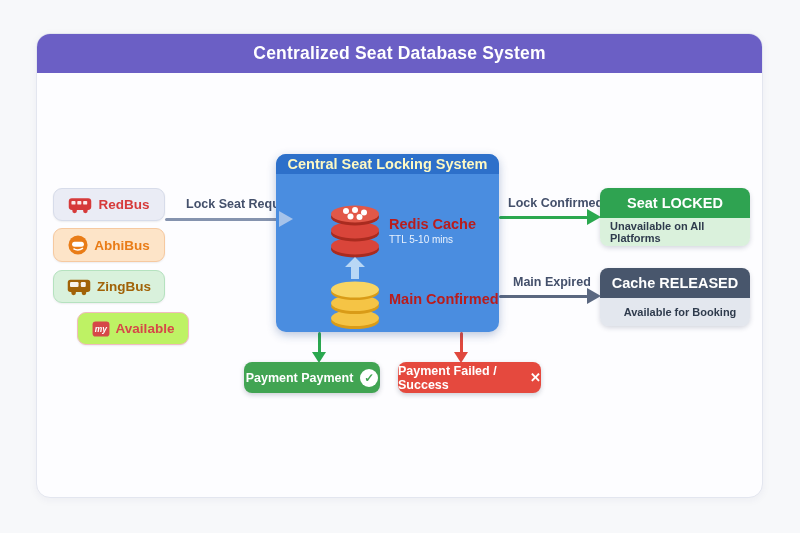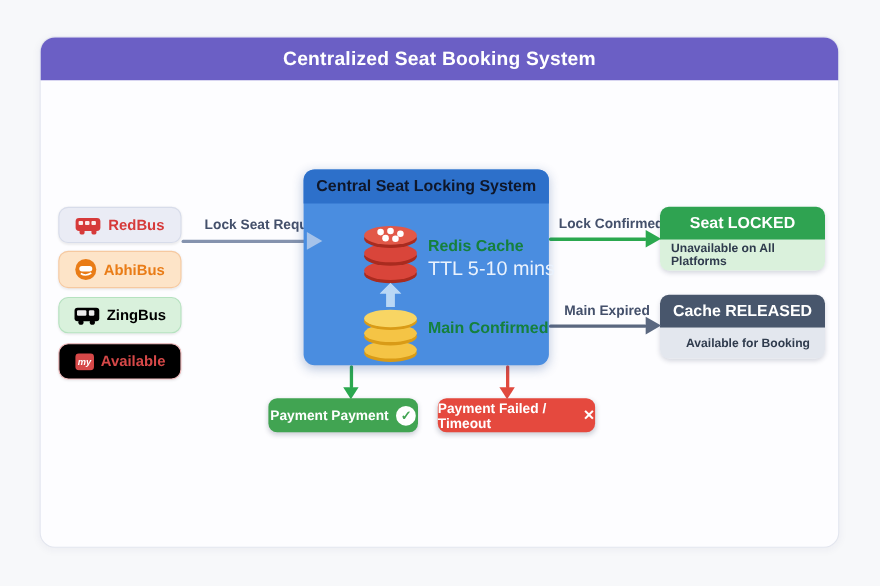--- a/index.html
+++ b/index.html
@@ -14,26 +14,26 @@
           border-radius:13px 13px 0 0; display:flex; align-items:center; justify-content:center; }
   .card-title { color:#fff; font-weight:bold; font-size:17.5px; letter-spacing:.2px; }
 
   .platform { position:absolute; left:53px; width:112px; height:33px; border:1.5px solid;
           border-radius:9px; display:flex; align-items:center; justify-content:center; gap:6px;
           font-weight:bold; font-size:13.5px; box-shadow:0 1px 2px rgba(0,0,0,.07); }
   .picon { display:flex; align-items:center; }
 
   .cbox { position:absolute; left:276px; top:154px; width:223px; height:178px;
           border-radius:10px; box-shadow:0 3px 10px rgba(30,70,140,.3); z-index:1; }
-  .cbox-header { height:31px; border-radius:10px 10px 0 0; display:flex; align-items:center;
-          justify-content:center; color:#0f172a; font-weight:bold; font-size:14.5px; }
+  .cbox-header { height:20px; border-radius:10px 10px 0 0; display:flex; align-items:center;
+          justify-content:center; color:#fef9c3; font-weight:bold; font-size:14.5px; }
   .cyl { position:absolute; }
-  .ctext { position:absolute; color:#15803d; }
+  .ctext { position:absolute; color:#b91c1c; }
   .t-bold { font-weight:bold; font-size:14.5px; }
-  .t-small { font-size:18px; color:#eaf2fd; }
+  .t-small { font-size:10px; color:#eaf2fd; }
 
   .edge-label { position:absolute; color:#44506b; font-weight:600; font-size:12.5px; white-space:nowrap; }
   .hline { position:absolute; height:2.5px; border-radius:2px; }
   .vline { position:absolute; width:2.5px; border-radius:2px; }
   .arr-r { position:absolute; width:0; height:0; border-top:8px solid transparent;
            border-bottom:8px solid transparent; border-left:14px solid; z-index:2; }
   .arr-d { position:absolute; width:0; height:0; border-left:7px solid transparent;
            border-right:7px solid transparent; border-top:11px solid; }
 
   .outcome { position:absolute; left:600px; width:150px; border-radius:9px;
@@ -50,21 +50,21 @@
            display:flex; align-items:center; justify-content:center; font-size:12px; font-weight:bold; }
   .x-glyph { font-size:13px; font-weight:bold; }
 </style>
 </head>
 <body>
 
 <div id="page">
 
   <div class="card">
     <div class="card-header" style="background: rgb(107, 95, 197);">
-      <span class="card-title">Centralized Seat Booking System</span>
+      <span class="card-title">Centralized Seat Database System</span>
     </div>
   </div>
 
   <div class="platform" style="top: 228px; height: 34px; background: rgb(253, 228, 200); border-color: rgb(246, 201, 160); color: rgb(233, 124, 23);">
     <span class="picon">
       <svg viewBox="0 0 22 22" width="20" height="20">
           <circle cx="11" cy="11" r="10.5" fill="currentColor"></circle>
           <rect x="4.5" y="7.5" width="13" height="5.5" rx="2.75" fill="#fff"></rect>
           <path d="M6 15 q5 3.2 10.5 -0.5" stroke="#fff" stroke-width="1.6" fill="none"></path>
         </svg>
@@ -79,34 +79,34 @@
           <rect x="3.5" y="5.5" width="4.5" height="4" rx="1" fill="#fff" opacity="0.9"></rect>
           <rect x="10" y="5.5" width="4.5" height="4" rx="1" fill="#fff" opacity="0.9"></rect>
           <rect x="16.5" y="5.5" width="4.5" height="4" rx="1" fill="#fff" opacity="0.9"></rect>
           <circle cx="7" cy="16.5" r="2.6" fill="currentColor"></circle>
           <circle cx="19" cy="16.5" r="2.6" fill="currentColor"></circle>
         </svg>
     </span>
     <span>RedBus</span>
   </div>
 
-  <div class="platform" style="top: 270px; background: rgb(217, 241, 220); border-color: rgb(181, 226, 191); color: #000000;">
+  <div class="platform" style="top: 270px; background: rgb(217, 241, 220); border-color: rgb(181, 226, 191); color: #a16207;">
     <span class="picon">
       <svg viewBox="0 0 26 20" width="24" height="18">
           <rect x="0.5" y="2" width="25" height="13.5" rx="3" fill="currentColor"></rect>
           <rect x="3" y="4.5" width="9.5" height="5.5" rx="1.2" fill="#fff" opacity="0.92"></rect>
           <rect x="15" y="4.5" width="5.5" height="5.5" rx="1.2" fill="#fff" opacity="0.92"></rect>
           <circle cx="7" cy="16.5" r="2.6" fill="currentColor"></circle>
           <circle cx="18.5" cy="16.5" r="2.6" fill="currentColor"></circle>
         </svg>
     </span>
     <span>ZingBus</span>
   </div>
 
-  <div class="platform" style="top: 312px; background: #000000; border-color: rgb(242, 188, 190); color: rgb(214, 72, 72);">
+  <div class="platform" style="top: 312px; background: #bef264; border-color: rgb(242, 188, 190); color: rgb(214, 72, 72); margin-left: 24px;">
     <span class="picon">
       <svg viewBox="0 0 20 18" width="18" height="16">
           <rect x="0.5" y="0.5" width="19" height="17" rx="3.5" fill="currentColor"></rect>
           <text x="3" y="12.5" fill="#fff" font-size="9.5" font-weight="bold" font-style="italic" font-family="Liberation Sans, sans-serif">my</text>
         </svg>
     </span>
     <span>Available</span>
   </div>
 
   <span class="edge-label" style="left:186px; top:197px">Lock Seat Request</span>
@@ -180,17 +180,17 @@
   <div class="vline" style="left: 318px; top: 332px; height: 21px; background: rgb(43, 168, 79);"></div>
   <div class="arr-d" style="left: 312px; top: 352px; border-top-color: rgb(43, 168, 79);"></div>
   <div class="vline" style="left: 460px; top: 332px; height: 21px; background: rgb(224, 73, 62);"></div>
   <div class="arr-d" style="left: 454px; top: 352px; border-top-color: rgb(224, 73, 62);"></div>
 
   <div class="paybox" style="left: 244px; width: 136px; background: rgb(65, 164, 82);">
     <span>Payment Payment</span>
     <span class="check-circle">✓</span>
   </div>
   <div class="paybox" style="left: 398px; width: 143px; gap: 5px; background: rgb(229, 73, 62);">
-    <span>Payment Failed / Timeout</span>
+    <span>Payment Failed / Success</span>
     <span class="x-glyph">✕</span>
   </div>
 
 </div>
 
 </body></html>

